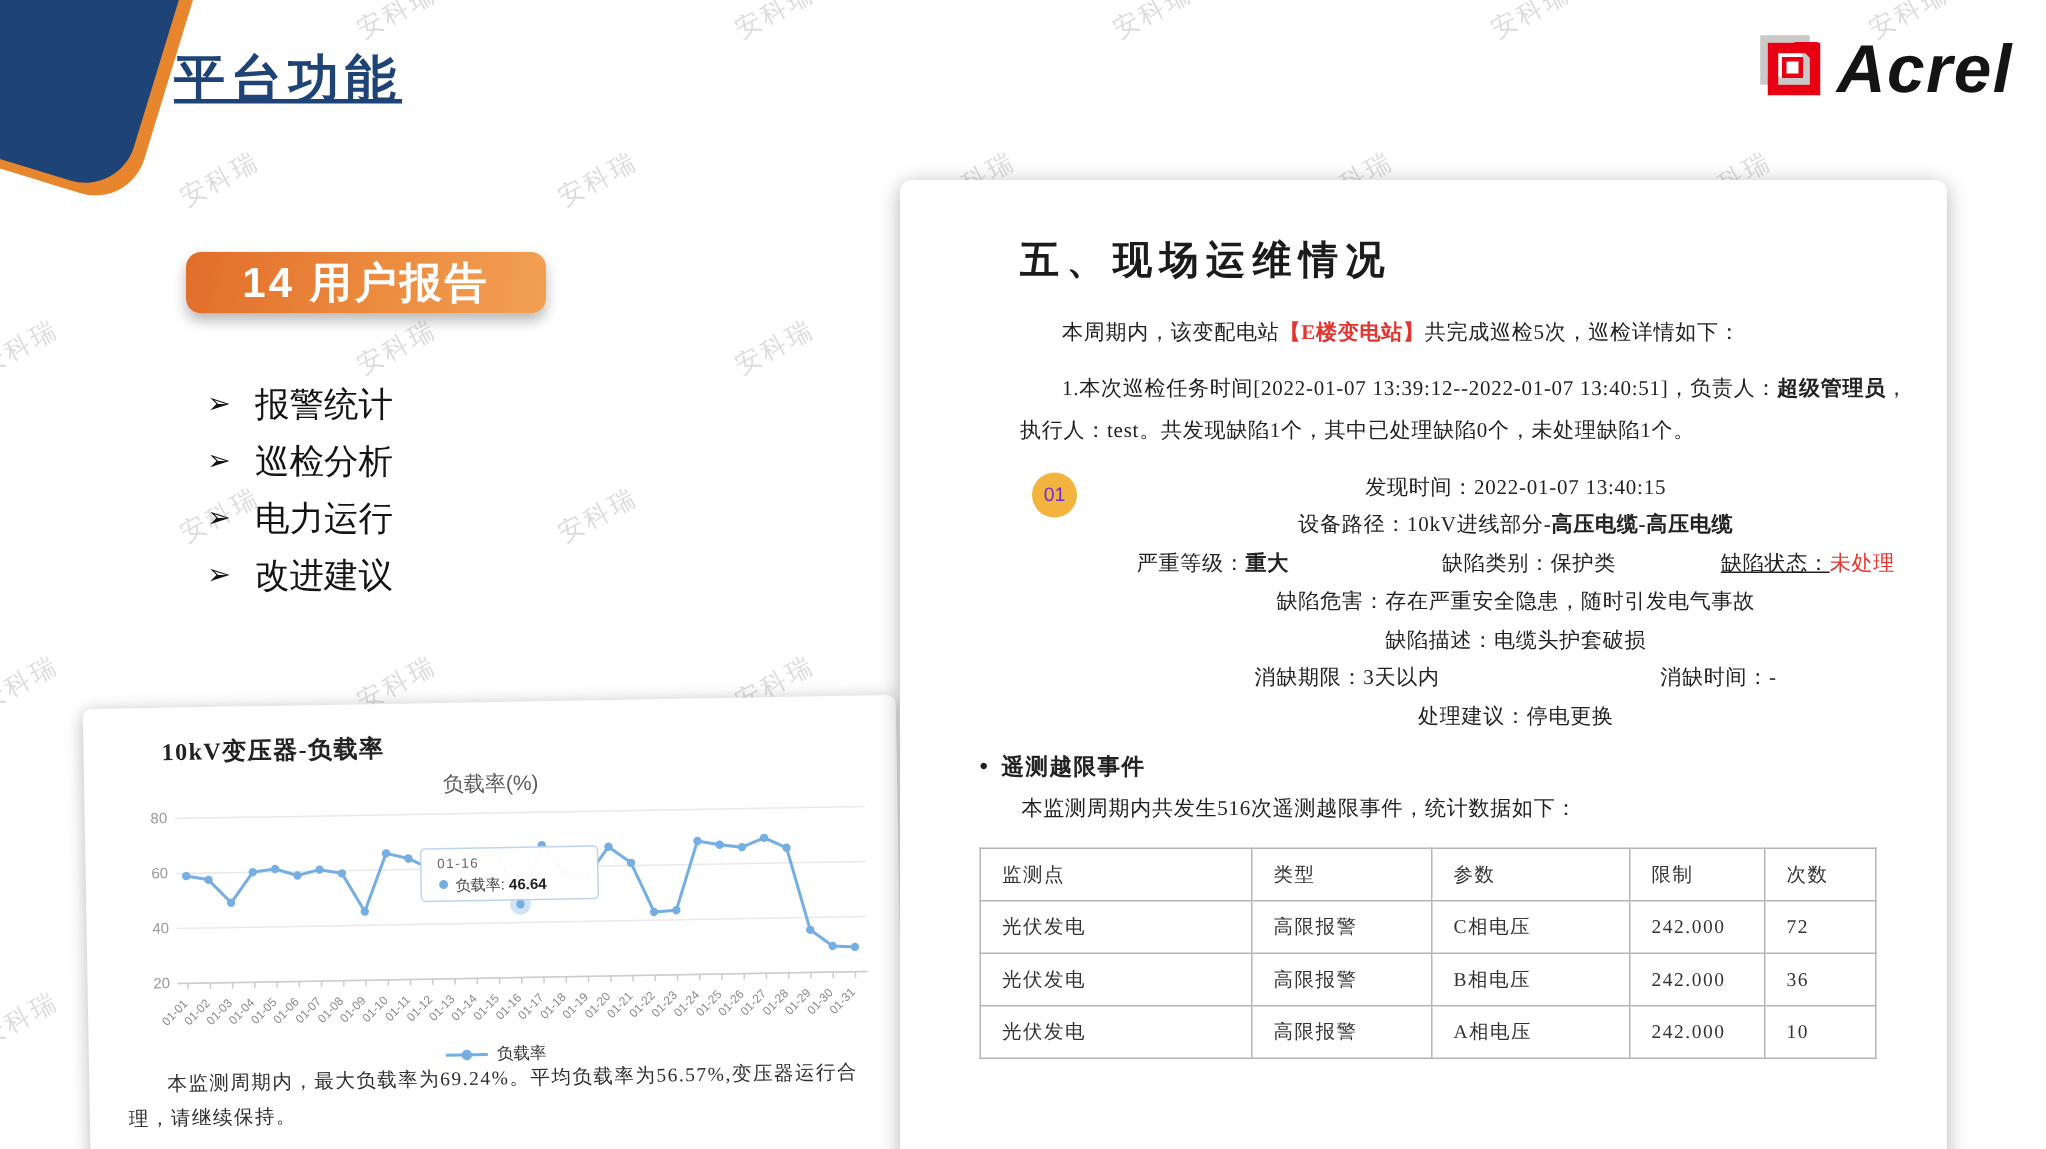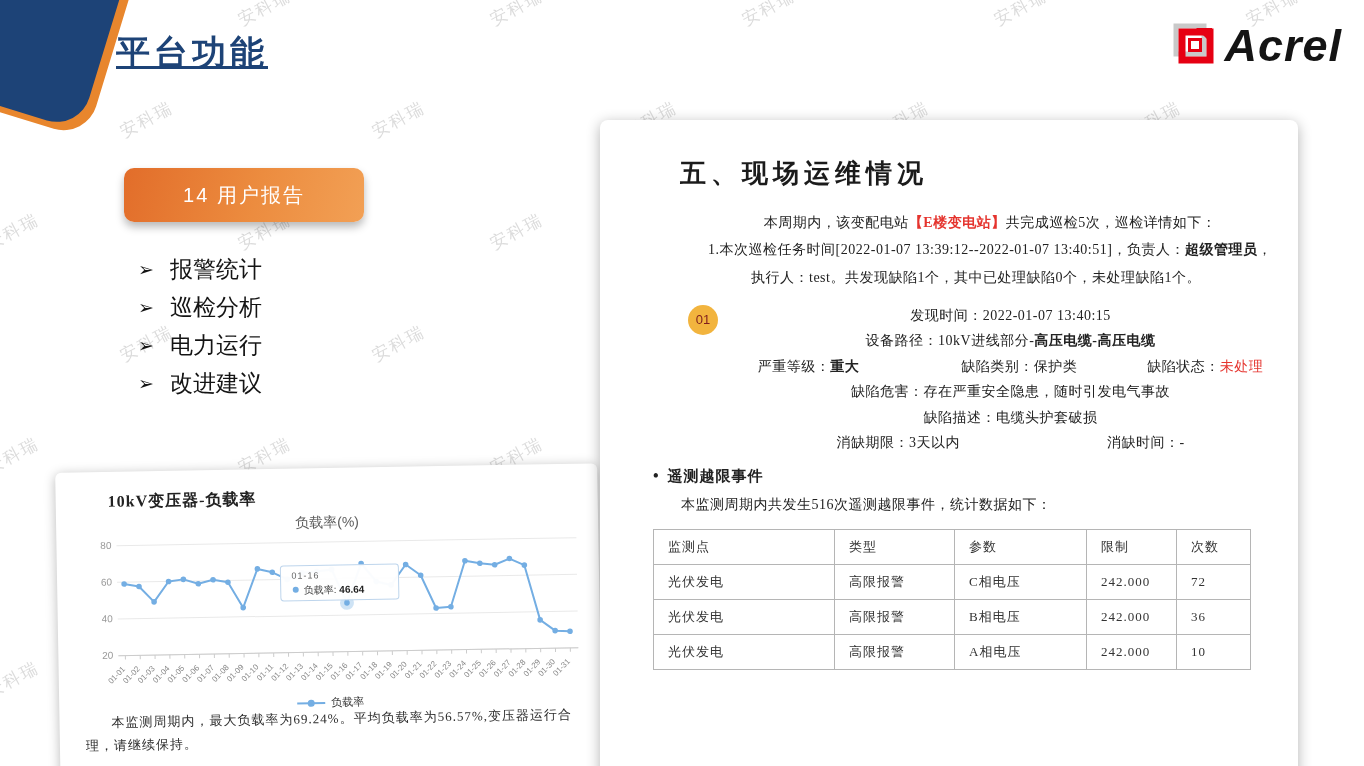--- a/index.html
+++ b/index.html
@@ -16,56 +16,56 @@
   .corner-orange{background:#e8862d;transform:rotate(17deg) translate(9px,6px);}
   .corner-blue{background:#1d4377;}
 
   .slide-title{position:absolute;left:116px;top:30px;margin:0;z-index:3;font-size:34px;font-weight:800;color:#1d4377;letter-spacing:4px;text-decoration:underline;}
 
   
   .logo{position:absolute;right:22px;top:20px;z-index:3;display:flex;align-items:center;gap:6px;}
   .logo-text{font-size:45px;font-weight:800;font-style:italic;color:#141414;letter-spacing:1px;text-align:center;}
 
   
-  .feature-badge{position:absolute;left:124px;top:168px;width:240px;height:54px;z-index:2;
+  .feature-badge{position:absolute;left:124px;top:168px;width:240px;height:41px;z-index:2;
     background:linear-gradient(105deg,#e26d2a 0%,#ec8c3f 55%,#f2a055 100%);
     border-radius:10px;box-shadow:0 5px 9px rgba(0,0,0,0.28);
     display:flex;align-items:center;justify-content:center;
-    color:#fff;font-size:20px;font-weight:400;letter-spacing:2px;}
+    color:#fff;font-size:28px;font-weight:700;letter-spacing:2px;}
   .bullets{position:absolute;left:138px;top:250px;z-index:2;list-style:none;margin:0;padding:0;}
   .bullets li{display:flex;align-items:center;gap:16px;height:38px;font-size:23px;color:#141414;}
   .bullets .arrow{font-size:19px;color:#141414;}
 
   
   .chart-card{position:absolute;left:58px;top:468px;width:542px;height:330px;z-index:2;background:#fff;
     border-radius:6px;box-shadow:0 2px 12px rgba(0,0,0,0.28);transform:rotate(-1deg);}
   .cc-title{position:absolute;left:52px;top:20px;font-family:"Liberation Serif",serif;font-weight:700;font-size:16px;color:#222;letter-spacing:1px;}
   .c-title{position:absolute;left:0;top:46px;width:100%;text-align:center;font-size:14px;color:#5b5b5b;}
   .chart-svg{position:absolute;left:12px;top:64px;}
   .legend{position:absolute;left:0;top:227px;width:100%;display:flex;align-items:center;justify-content:center;gap:5px;}
   .legend-label{font-size:11px;color:#333;}
   .chart-summary{position:absolute;left:26px;top:240px;width:488px;margin:0;font-family:"Liberation Serif",serif;
     font-size:13px;color:#2e2e2e;line-height:1.75;text-indent:2em;letter-spacing:1px;}
 
   
   .doc-card{position:absolute;left:600px;top:120px;width:698px;height:680px;z-index:2;background:#fff;
     border-radius:8px;box-shadow:0 3px 14px rgba(0,0,0,0.30);font-family:"Liberation Serif",serif;color:#222;}
   .doc-heading{margin:36px 0 0 80px;font-size:26px;font-weight:700;letter-spacing:5px;color:#1b1b1b;}
-  .doc-p{margin:18px 0 0 80px;width:592px;font-size:14px;line-height:1.95;text-indent:2em;letter-spacing:0.5px;text-align:center;}
-  .doc-p.task{margin-top:0;}
+  .doc-p{margin:18px 0 0 80px;width:592px;font-size:14px;line-height:1.95;text-indent:2em;letter-spacing:0.5px;}
+  .doc-p.task{margin-top:10px;}
   .defect{position:relative;margin:12px 0 0 88px;}
   .defect-badge{position:absolute;left:0;top:2px;width:30px;height:30px;border-radius:50%;background:#f2b43e;
-    color:#7f1d1d;font-size:13px;display:flex;align-items:center;justify-content:center;font-family:"Liberation Sans",sans-serif;}
+    color:#6d28d9;font-size:13px;display:flex;align-items:center;justify-content:center;font-family:"Liberation Sans",sans-serif;}
   .defect-lines{margin-left:35px;text-align:center;}
   .d-line{font-size:14px;line-height:25.5px;letter-spacing:0.5px;white-space:nowrap;}
   .b{font-weight:700;}
   .red{color:#e5342e;}
   .redb{color:#e5342e;font-weight:700;}
   .g1{margin-left:102px;}
-  .g2{margin-left:70px;}
+  .g2{margin-left:70px;text-decoration:underline;}
   .g3{margin-left:147px;}
   .tele-heading{margin:11px 0 0 53px;font-size:15px;font-weight:700;letter-spacing:1px;display:flex;align-items:center;gap:8px;}
   .tele-dot{font-size:16px;}
   .tele-intro{margin:6px 0 0 53px;width:600px;font-size:14px;line-height:1.8;text-indent:2em;letter-spacing:0.5px;}
   .tele-table{margin:12px 0 0 53px;border-collapse:collapse;table-layout:fixed;width:597px;padding-left:45px;}
   .tele-table td,.tele-table th{border:1px solid #b5b5b5;height:34px;padding:0 0 0 14px;text-align:left;
     font-size:13px;font-weight:400;color:#333;letter-spacing:1px;}
 </style>
 </head>
 <body>
@@ -285,20 +285,21 @@
 
     <div class="defect">
       <div class="defect-badge">01</div>
       <div class="defect-lines" id="defectLines">
           <div class="d-line"><span>发现时间：2022-01-07 13:40:15</span></div>
           <div class="d-line"><span>设备路径：10kV进线部分-</span><span class="b">高压电缆-高压电缆</span></div>
           <div class="d-line"><span>严重等级：</span><span class="b">重大</span><span class="g1">缺陷类别：</span><span>保护类</span><span class="g2">缺陷状态：</span><span class="red">未处理</span></div>
           <div class="d-line"><span>缺陷危害：存在严重安全隐患，随时引发电气事故</span></div>
           <div class="d-line"><span>缺陷描述：电缆头护套破损</span></div>
           <div class="d-line"><span>消缺期限：3天以内</span><span class="g3">消缺时间：-</span></div>
+          <div class="d-line"><span>处理建议：停电更换</span></div>
         </div>
     </div>
 
     <div class="tele-heading">
       <span class="tele-dot">•</span>
       <span>遥测越限事件</span>
     </div>
     <p class="tele-intro">本监测周期内共发生516次遥测越限事件，统计数据如下：</p>
 
     <table class="tele-table">

